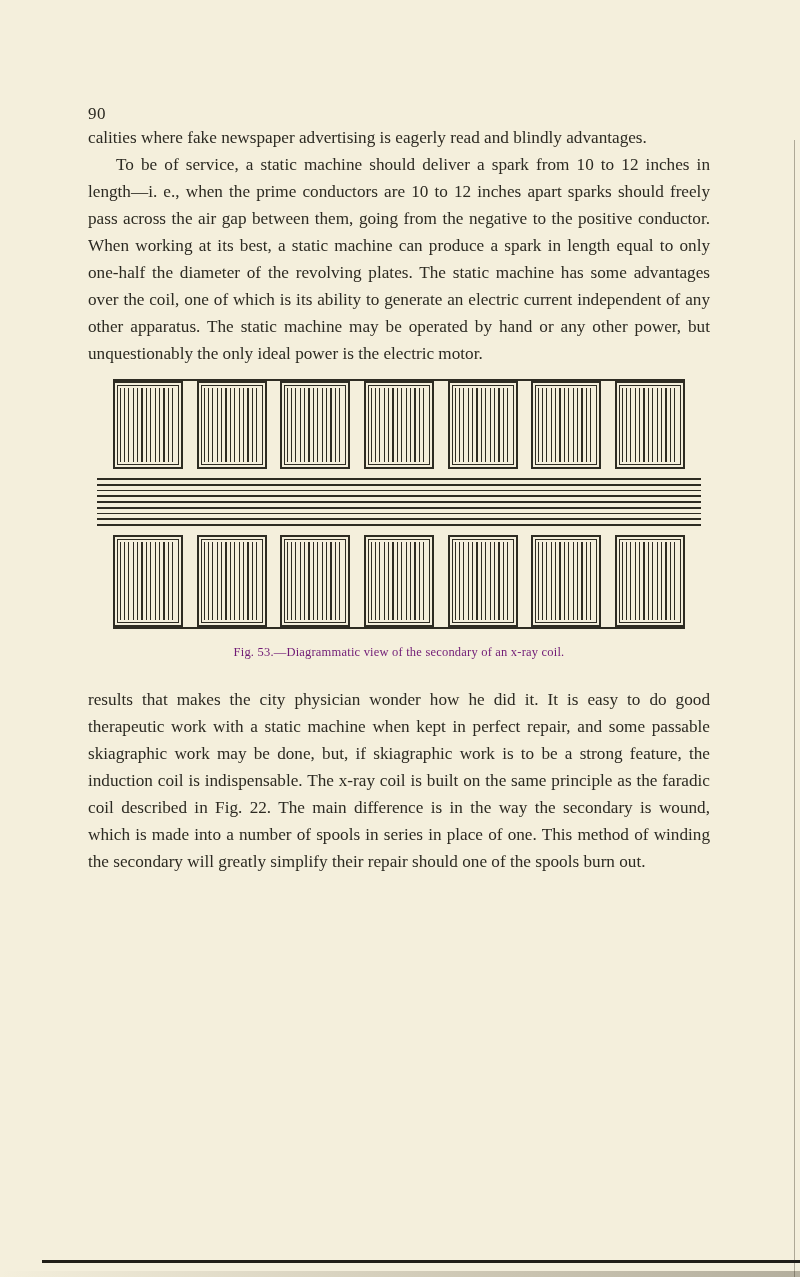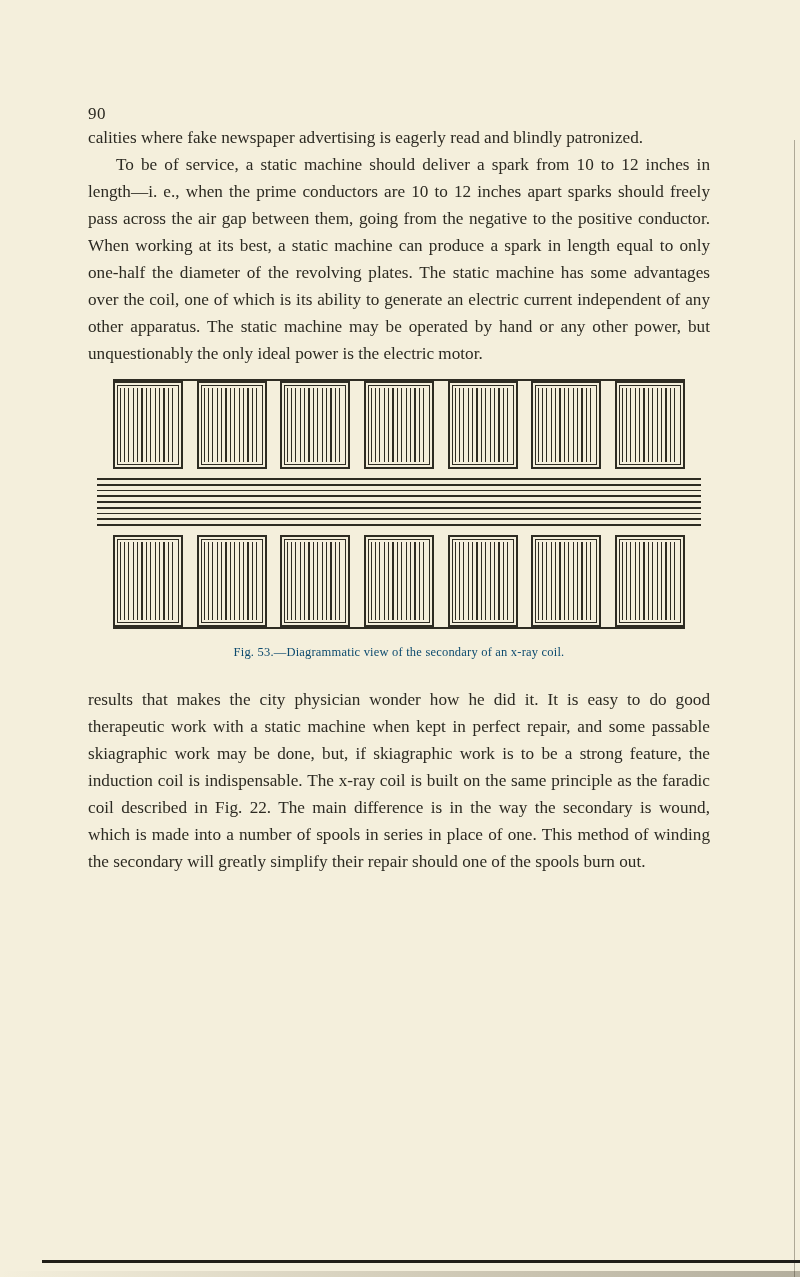--- a/index.html
+++ b/index.html
@@ -71,21 +71,21 @@
   }
   .core-line{
     height:1.8px;
     background:#2e2c23;
   }
   .figure-caption{
     text-align:center;
     font-size:12.5px;
     letter-spacing:.2px;
     margin:16px 0 26px 0;
-    color:#0c4a6e;
+    color:#701a75;
   }
   
   .edge-line-right{
     position:absolute;top:140px;bottom:0;right:5px;width:1.5px;
     background:rgba(70,62,45,.40);
   }
   .scan-bottom-line{
     position:absolute;left:42px;right:0;bottom:14px;height:3px;
     background:#201e17;
   }
@@ -97,21 +97,21 @@
 </head>
 <body>
 
 <div class="page-inner">
 
   <div class="running-head">
     <span class="page-number">90</span>
   </div>
 
   <div class="bodytext">
-    <p>calities where fake newspaper advertising is eagerly read and blindly patronized.</p>
+    <p>calities where fake newspaper advertising is eagerly read and blindly advantages.</p>
     <p class="indent">To be of service, a static machine should deliver a spark from 10 to 12 inches in length—i. e., when the prime conductors are 10 to 12 inches apart sparks should freely pass across the air gap between them, going from the negative to the positive conductor. When working at its best, a static machine can produce a spark in length equal to only one-half the diameter of the revolving plates. The static machine has some advantages over the coil, one of which is its ability to generate an electric current independent of any other apparatus. The static machine may be operated by hand or any other power, but unquestionably the only ideal power is the electric motor.</p>
   </div>
 
   <div class="figure-block">
     <div class="coil-row top">
         <div class="coil"></div>
         <div class="coil"></div>
         <div class="coil"></div>
         <div class="coil"></div>
         <div class="coil"></div>

